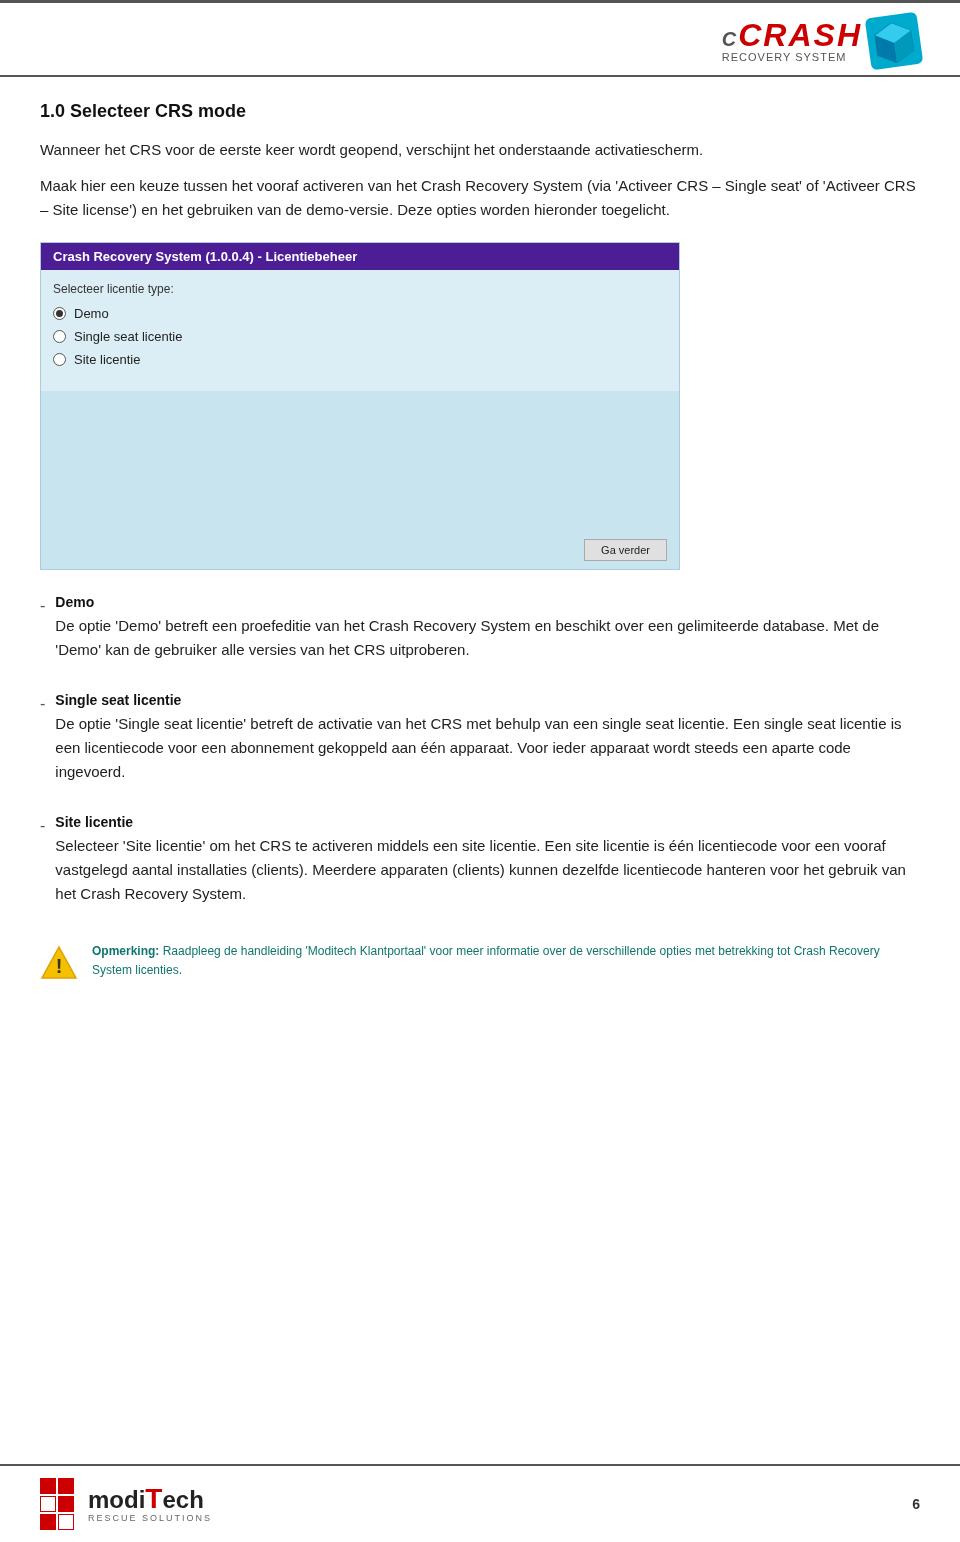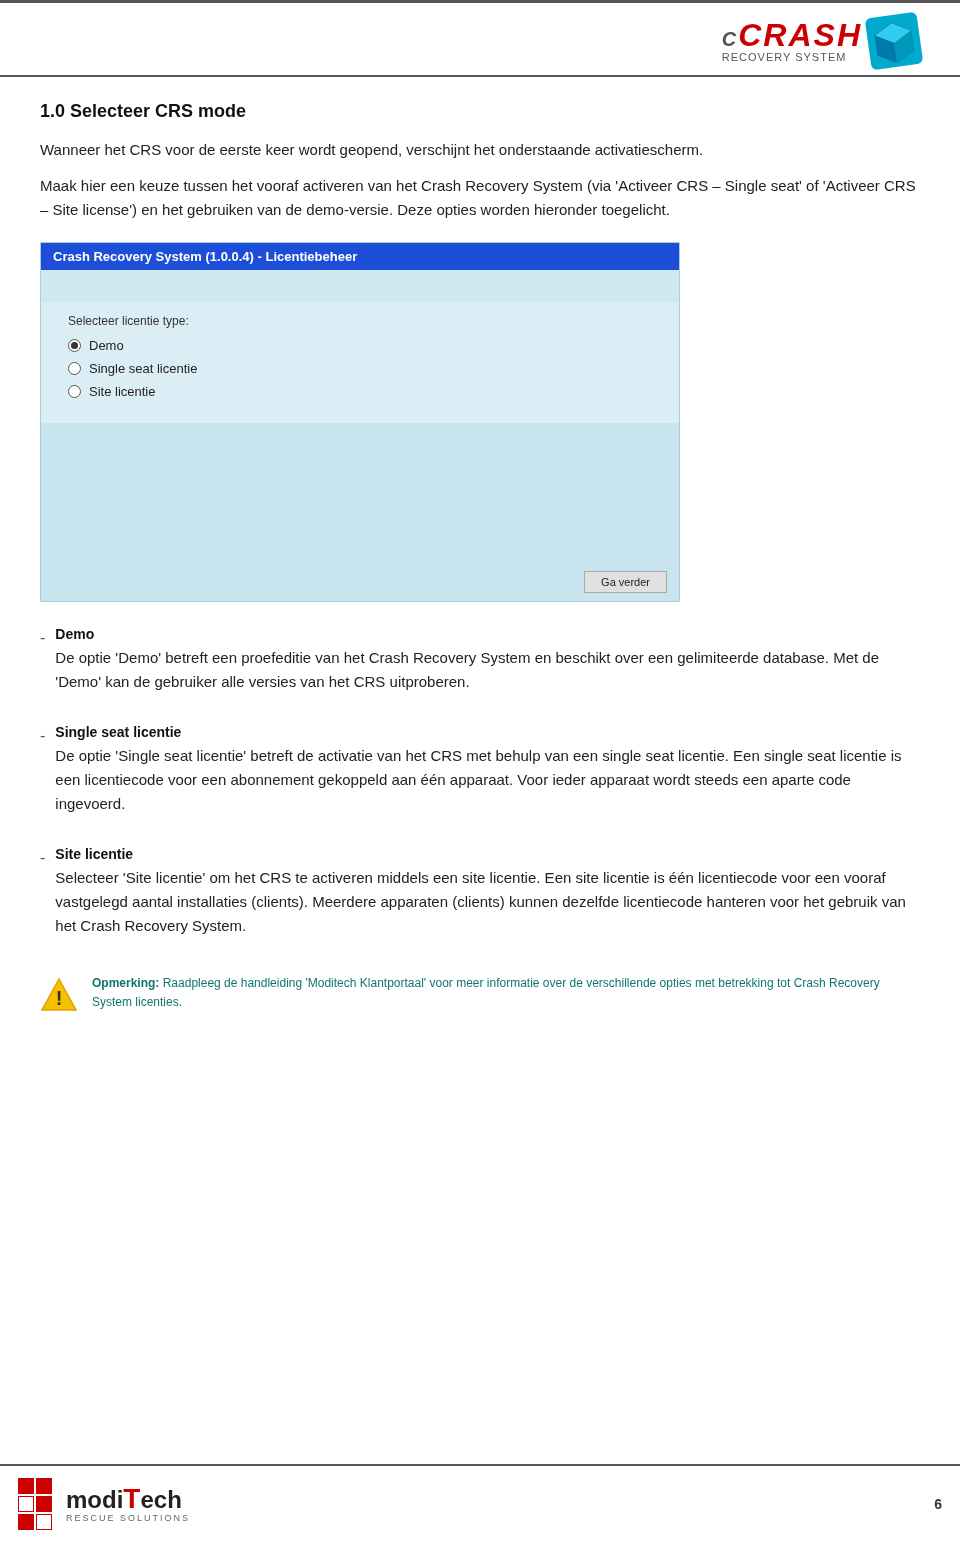--- a/index.html
+++ b/index.html
@@ -88,31 +88,30 @@
     
     .dialog-box {
       background: #d0e8f0;
       border: 1px solid #aaccdd;
       width: 640px;
       margin: 20px 0 24px 0;
       padding: 0;
     }
 
     .dialog-title-bar {
-      background: #1d4ed8;
+      background: #4c1d95;
       color: white;
       padding: 6px 12px;
       font-size: 13px;
       font-weight: bold;
     }
 
     .dialog-body {
-      padding: 12px 16px 16px 27px;
+      padding: 12px 16px 16px 12px;
       background: #dceef5;
-      margin-top: 32px;
     }
 
     .dialog-subtitle {
       font-size: 12px;
       color: #333;
       margin-bottom: 10px;
     }
 
     .radio-option {
       display: flex;
@@ -212,21 +211,21 @@
       font-weight: bold;
     }
 
     
     .footer {
       position: absolute;
       bottom: 0;
       left: 0;
       right: 0;
       border-top: 2px solid #555;
-      padding: 12px 18px;
+      padding: 12px 40px;
       display: flex;
       justify-content: space-between;
       align-items: center;
     }
 
     .moditech-logo {
       display: flex;
       align-items: center;
       gap: 8px;
     }

